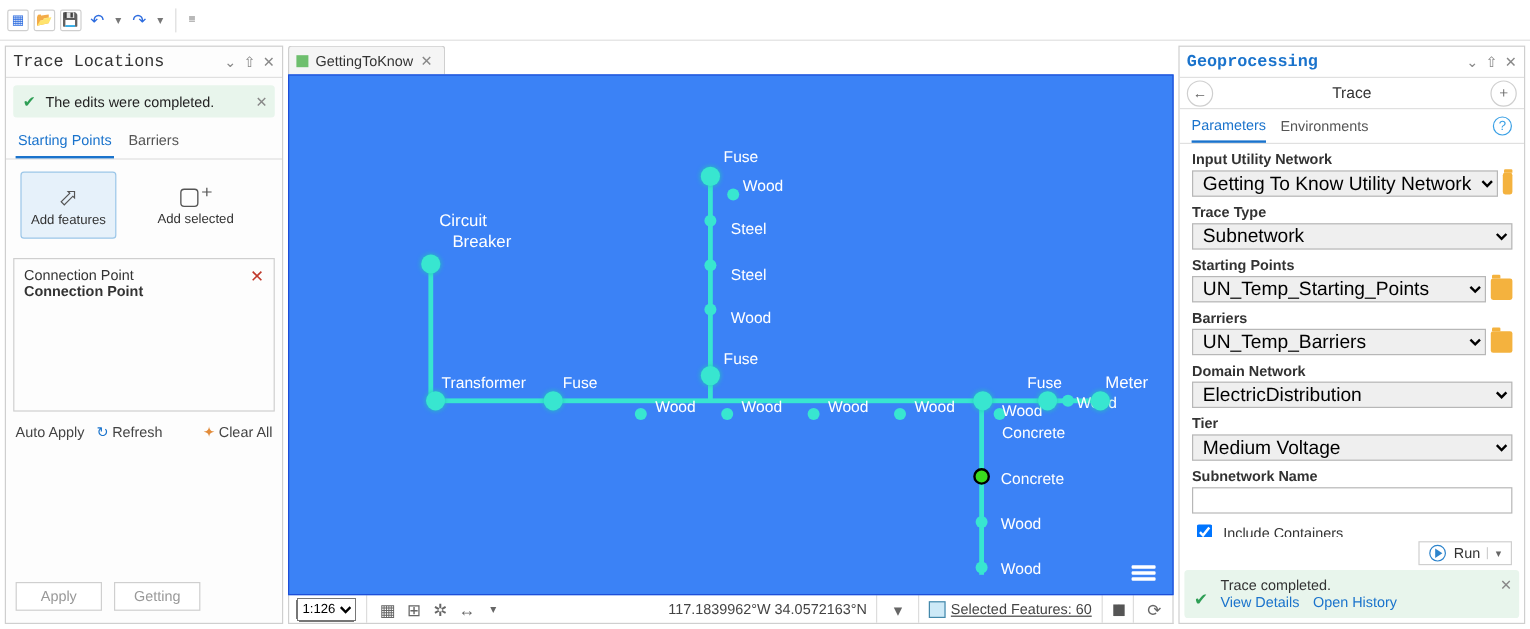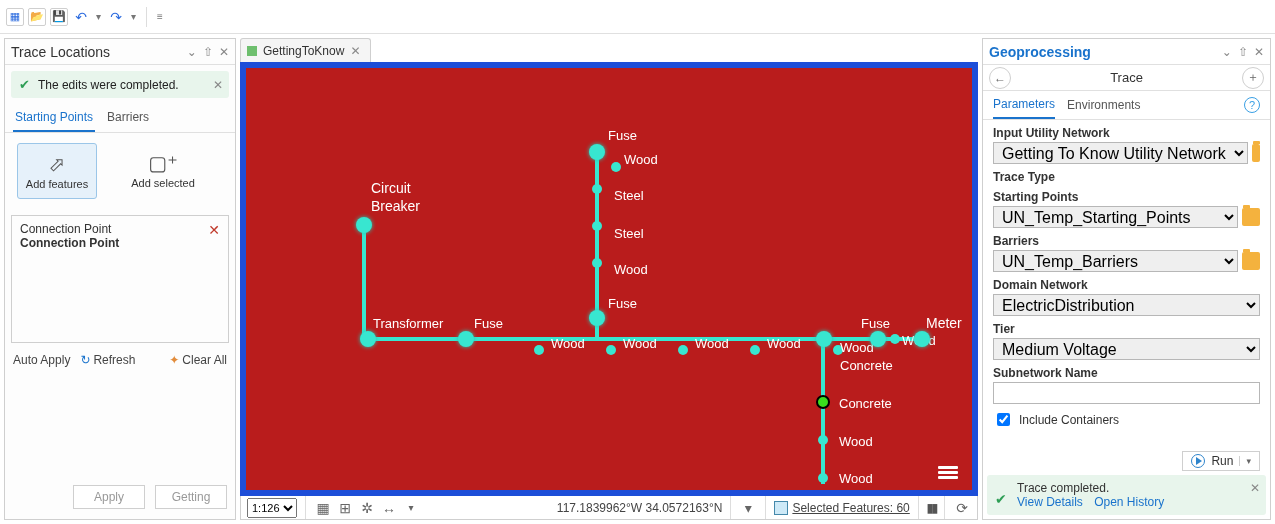--- a/index.html
+++ b/index.html
@@ -9,21 +9,21 @@
   .ribbon { height:34px; border-bottom:1px solid #e0e0e0; display:flex; align-items:center; padding:0 6px; gap:4px; }
   .ribbon .ico { width:18px; height:18px; display:inline-flex; align-items:center; justify-content:center; border:1px solid #cfcfcf; border-radius:2px; font-size:11px; color:#2d6cdf; cursor:pointer; }
   .ribbon .sep { width:1px; height:20px; background:#ddd; margin:0 4px; }
   .ribbon .arrow { font-size:10px; color:#777; cursor:pointer; padding:0 2px;}
   .ribbon .act { width:18px; height:18px; font-size:14px; display:flex; align-items:center; justify-content:center; color:#2d6cdf; cursor:pointer;}
   
   .main { flex:1; display:flex; height:490px; }
   
   .left-pane { width:232px; border:1px solid #cfcfcf; margin:4px 2px 4px 4px; display:flex; flex-direction:column; background:#fdfdfd; }
   .pane-header { height:26px; display:flex; align-items:center; justify-content:space-between; padding:0 6px; border-bottom:1px solid #e0e0e0; }
-  .pane-title { font-size:14px; color:#333; }
+  .pane-title { font-size:14px; color:#333;font-family:Liberation Mono, monospace; }
   .pane-title.blue { color:#1a73cc; font-weight:600; }
   .pane-controls { display:flex; gap:6px; color:#888; font-size:12px; }
   .pane-controls span { cursor:pointer; }
   .banner { margin:6px; padding:6px 8px; background:#e8f5ec; border-radius:3px; display:flex; align-items:center; gap:8px; color:#222; position:relative; }
   .banner .tick { color:#2e9e55; font-size:13px; }
   .banner .close { position:absolute; right:6px; color:#888; cursor:pointer; }
   .tabs { display:flex; gap:10px; padding:0 8px; border-bottom:1px solid #e0e0e0; }
   .tabs .tab { padding:6px 2px; color:#555; cursor:pointer; }
   .tabs .tab.active { color:#1a73cc; border-bottom:2px solid #1a73cc; }
   .feature-row { display:flex; align-items:flex-start; gap:26px; padding:10px 12px; }
@@ -31,29 +31,29 @@
   .feat-btn.active { border:1px solid #9bc6e8; background:#e6f1fa; border-radius:3px; }
   .feat-btn .ic { font-size:20px; color:#555; margin-bottom:4px; height:22px;}
   .list-box { margin:6px 6px 6px 6px; border:1px solid #cfcfcf; height:128px; }
   .list-item { display:flex; justify-content:space-between; align-items:flex-start; padding:6px 8px; }
   .list-item .x { color:#c0392b; font-size:14px; cursor:pointer; }
   .bold { font-weight:bold; }
   .left-actions { display:flex; align-items:center; gap:10px; padding:4px 8px; font-size:12px; color:#444; }
   .left-actions .link { cursor:pointer; display:flex; align-items:center; gap:3px;}
   .left-actions .blue { color:#1a73cc; }
   .left-actions .orange { color:#e28c3b; }
-  .left-btn-row { display:flex; justify-content:flex-end; gap:10px; padding:10px 8px; margin-top:auto;}
+  .left-btn-row { display:flex; gap:10px; padding:10px 8px; margin-top:auto;}
   .btn { width:72px; height:24px; border:1px solid #cfcfcf; background:#fff; color:#999; font-size:12px; cursor:default; }
   
   .center { flex:1; display:flex; flex-direction:column; margin:4px 2px; }
   .tabbar { height:24px; display:flex; align-items:flex-end; }
   .doc-tab { height:24px; padding:0 10px 0 6px; display:flex; align-items:center; gap:6px; background:#f5f5f5; border:1px solid #cfcfcf; border-bottom:none; border-radius:3px 3px 0 0; font-size:12px; cursor:pointer;}
   .doc-tab .sq { width:10px; height:10px; background:#6ebf6e; display:inline-block; }
   .doc-tab .x { color:#888; cursor:pointer; }
-  .map { flex:1; border:6px solid #1d4ed8; background:#b91c1c; position:relative; overflow:hidden; }
+  .map { flex:1; border:1px solid #1d4ed8; background:#3b82f6; position:relative; overflow:hidden; }
   .node { position:absolute; width:10px; height:10px; border-radius:50%; background:#38e6d0; transform:translate(-50%,-50%);}
   .node.big { width:16px; height:16px; box-shadow:0 0 4px #20cbb5;}
   .node.green { background:#3adc1d; border:2px solid #000; width:14px; height:14px;}
   .edge { position:absolute; background:#38e6d0; }
   .edge.h { height:4px; transform:translateY(-50%);}
   .edge.v { width:4px; transform:translateX(-50%);}
   .lbl { position:absolute; color:#fff; font-size:14px; white-space:nowrap; }
   .lbl.sm { font-size:13px; }
   .stackbox { position:absolute; right:14px; bottom:10px; width:20px; height:14px;}
   .stackbox div{ height:3px; background:#fff; margin-bottom:2px; border-radius:1px;}
@@ -190,21 +190,21 @@
         <div class="lbl sm" style="left:368px; top:120px;">Steel</div>
         <div class="node" style="left:351px; top:158px;"></div>
         <div class="lbl sm" style="left:368px; top:158px;">Steel</div>
         <div class="node" style="left:351px; top:195px;"></div>
         <div class="lbl sm" style="left:368px; top:194px;">Wood</div>
         <div class="lbl sm" style="left:362px; top:228px;">Fuse</div>
         <div class="node big" style="left:351px; top:250px;"></div>
 
         <div class="node big" style="left:118px; top:157px;"></div>
         <div class="lbl" style="left:125px; top:112px;">Circuit</div>
-        <div class="lbl" style="left:125px; top:130px;">Breaker</div>
+        <div class="lbl" style="left:136px; top:130px;">Breaker</div>
 
         <div class="node big" style="left:122px; top:271px;"></div>
         <div class="lbl sm" style="left:127px; top:248px;">Transformer</div>
         <div class="node big" style="left:220px; top:271px;"></div>
         <div class="lbl sm" style="left:228px; top:248px;">Fuse</div>
         <div class="node" style="left:293px; top:282px;"></div>
         <div class="lbl sm" style="left:305px; top:268px;">Wood</div>
         <div class="node" style="left:365px; top:282px;"></div>
         <div class="lbl sm" style="left:377px; top:268px;">Wood</div>
         <div class="node" style="left:437px; top:282px;"></div>
@@ -284,20 +284,23 @@
       <div class="params">
         <div class="param">
           <label>Input Utility Network</label>
           <div class="field-row">
             <select><option>Getting To Know Utility Network</option></select>
             <span class="folder"></span>
           </div>
         </div>
         <div class="param">
           <label>Trace Type</label>
+          <div class="field-row">
+              <select><option>Subnetwork</option></select>
+            </div>
         </div>
         <div class="param">
           <label>Starting Points</label>
           <div class="field-row">
             <select><option>UN_Temp_Starting_Points</option></select>
             <span class="folder"></span>
           </div>
         </div>
         <div class="param">
           <label>Barriers</label>

